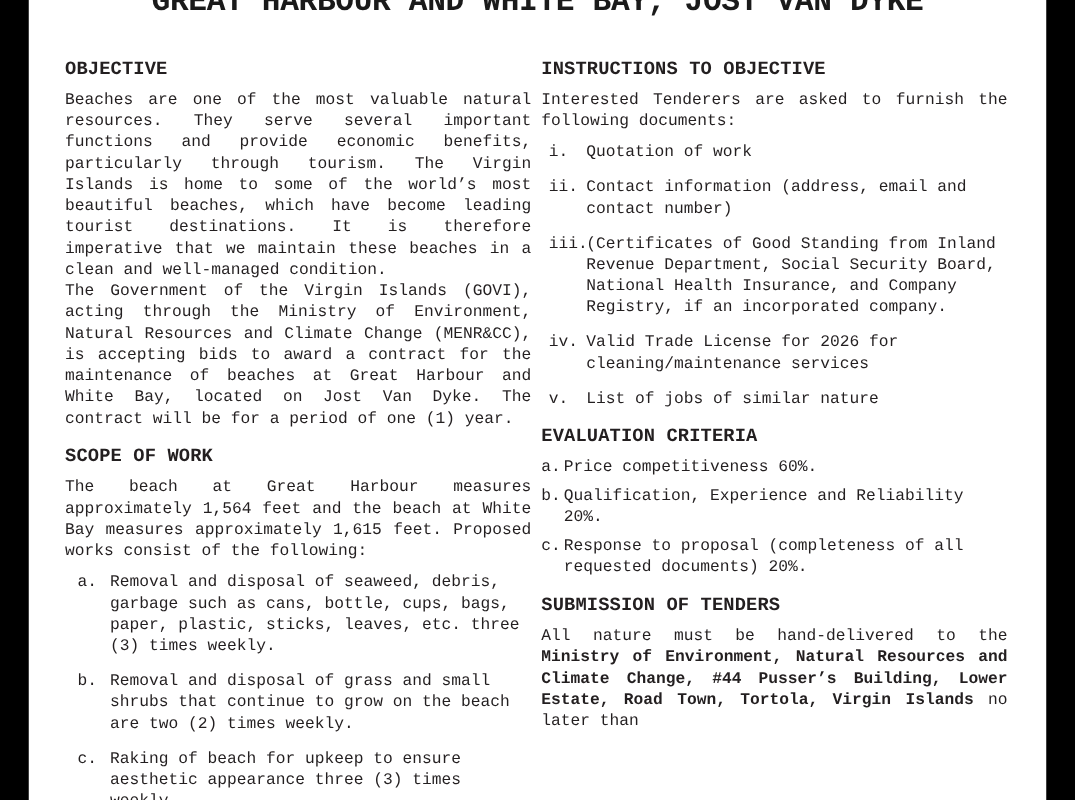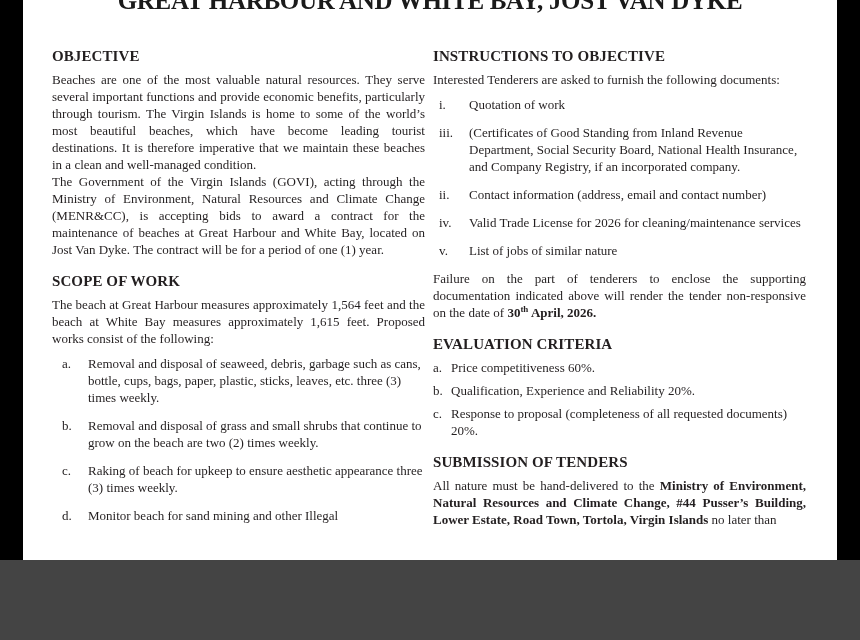--- a/index.html
+++ b/index.html
@@ -1,23 +1,23 @@
 <!DOCTYPE html>
 <html><head>
 <meta charset="utf-8">
 <style>
   html, body { margin: 0; padding: 0; }
   body { background: #444; }
   .page {
     position: relative;
     width: 860px;
-    height: 560px;
+    height: 640px;
     background: #ffffff;
     overflow: hidden;
-    font-family: Liberation Serif, serif;
+    font-family: Liberation Mono, monospace;
     color: #231f20;
     margin: 0 auto;
   }
   .side-bar {
     position: absolute;
     top: 0;
     width: 23px;
     height: 640px;
     background: #000000;
   }
@@ -133,38 +133,37 @@
     <div class="col">
       <h2 class="sec-heading first">INSTRUCTIONS TO OBJECTIVE</h2>
       <p class="body-text">Interested Tenderers are asked to furnish the following documents:</p>
 
       <ul class="marked-list roman-list">
         <li>
           <span class="marker">i.</span>
           <span class="item-text">Quotation of work</span>
         </li>
         <li>
+          <span class="marker">ii.</span>
+          <span class="item-text">Contact information (address, email and contact number)</span>
+        </li>
+        <li>
           <span class="marker">iii.</span>
           <span class="item-text">(Certificates of Good Standing from Inland Revenue Department, Social Security Board, National Health Insurance, and Company Registry, if an incorporated company.</span>
-        </li>
-        <li>
-          <span class="marker">ii.</span>
-          <span class="item-text">Contact information (address, email and contact number)</span>
         </li>
         <li>
           <span class="marker">iv.</span>
           <span class="item-text">Valid Trade License for 2026 for cleaning/maintenance services</span>
         </li>
         <li>
           <span class="marker">v.</span>
           <span class="item-text">List of jobs of similar nature</span>
         </li>
       </ul>
 
-      <p class="body-text failure-note"><span>Failure on the part of tenderers to enclose the supporting documentation indicated above will render the tender non-responsive on the date of </span><span class="bold">30</span><sup class="bold">th</sup><span class="bold"> April, 2026.</span></p>
 
       <h2 class="sec-heading sec-gap-1">EVALUATION CRITERIA</h2>
       <ul class="marked-list eval-list">
         <li>
           <span class="marker">a.</span>
           <span class="item-text">Price competitiveness 60%.</span>
         </li>
         <li>
           <span class="marker">b.</span>
           <span class="item-text">Qualification, Experience and Reliability 20%.</span>

